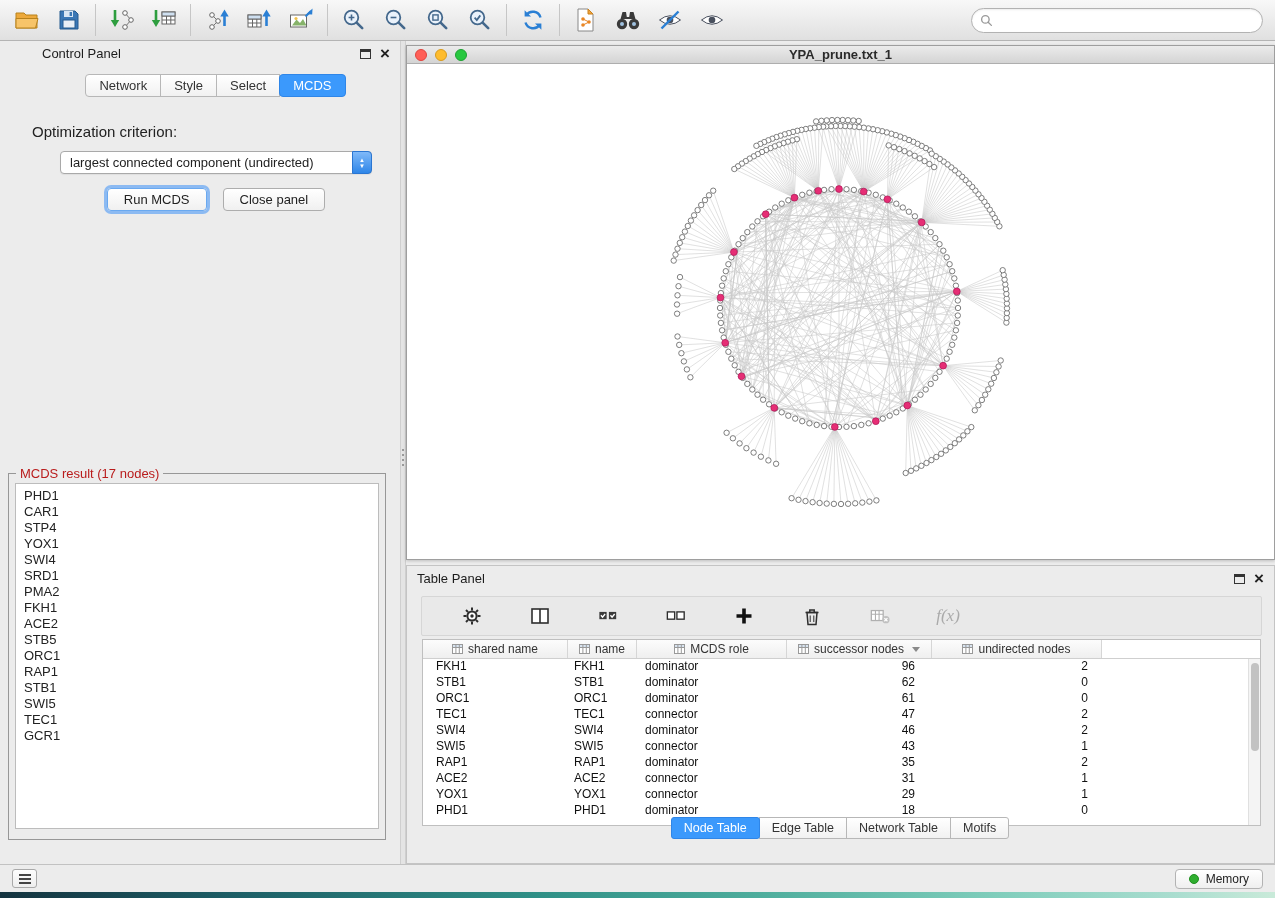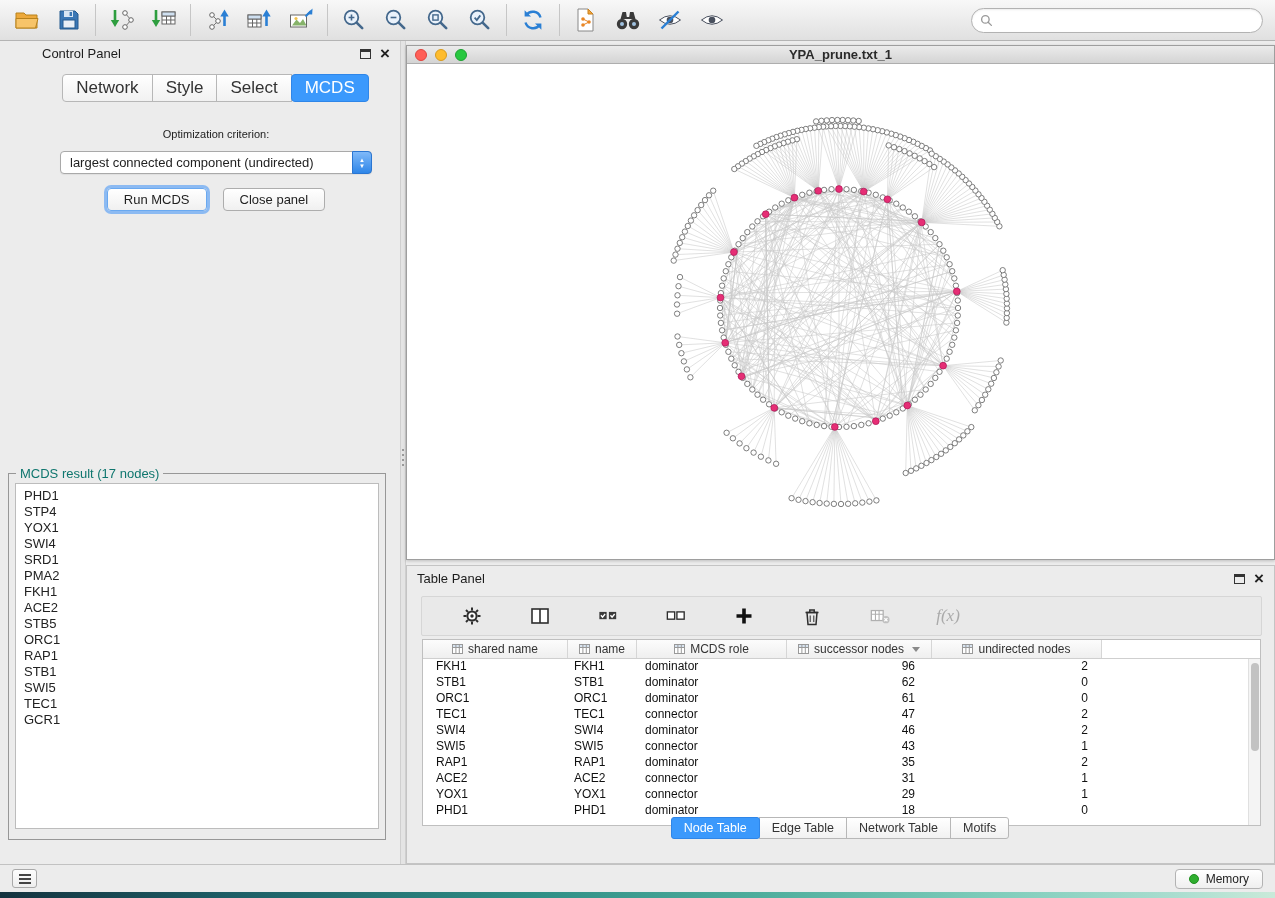--- a/index.html
+++ b/index.html
@@ -15,31 +15,31 @@
   #search-wrap svg{width:15px;height:15px;flex:0 0 auto;}
   #search-input{border:none;outline:none;flex:1;height:20px;font-size:13px;background:transparent;font-family:"Liberation Sans",sans-serif;}
 
   
   #control-panel{position:absolute;left:0;top:41px;width:400px;height:823px;background:#ececec;padding-left:32px;}
   .panel-header{height:25px;display:flex;align-items:center;padding:0 10px;font-size:13px;color:#1c1c1c;}
   .ph-icons{margin-left:auto;display:flex;align-items:center;gap:9px;}
   .float-ico{width:11px;height:10px;border:1px solid #333;border-top:3px solid #333;display:inline-block;}
   .close-ico{font-size:17px;font-weight:bold;color:#222;line-height:14px;}
   #cp-tabs{display:flex;justify-content:center;margin-top:8px;}
-  .cp-tab{font-size:17px;padding:3px 13px;background:linear-gradient(#ffffff,#f1f1f1);border:1px solid #b7b7b7;margin-left:-1px;color:#333;cursor:default;}
+  .cp-tab{font-size:13px;padding:3px 13px;background:linear-gradient(#ffffff,#f1f1f1);border:1px solid #b7b7b7;margin-left:-1px;color:#333;cursor:default;}
   .cp-tab:first-child{border-radius:4px 0 0 4px;}
   .cp-tab.sel{background:#3b99fc;color:#fff;border-color:#2f86e8;border-radius:4px;position:relative;z-index:2;}
-  .opt-label{text-align:center;margin-top:26px;font-size:11px;}
+  .opt-label{text-align:left;margin-top:26px;font-size:15px;}
   .dropdown{margin:11px auto 0;width:312px;height:23px;background:#fff;border:1px solid #a9a9a9;border-radius:4px;display:flex;align-items:center;font-size:13px;padding-left:9px;position:relative;box-shadow:0 1px 1px rgba(0,0,0,.06);}
   .dd-btn{position:absolute;right:-1px;top:-1px;width:20px;height:23px;background:linear-gradient(#7fb9f9,#2f86e8);border:1px solid #2a76d2;border-radius:0 4px 4px 0;display:flex;flex-direction:column;align-items:center;justify-content:center;color:#fff;font-size:6px;line-height:6px;}
   .btn-row{display:flex;justify-content:center;gap:16px;margin-top:14px;}
   .mac-btn{font-family:"Liberation Sans",sans-serif;font-size:13px;background:linear-gradient(#ffffff,#f0f0f0);border:1px solid #adadad;border-radius:4px;padding:3px 16px;color:#222;}
   .mac-btn.focused{box-shadow:0 0 0 3px rgba(100,165,245,.7);border-color:#6aa9f0;}
   #mcds-fieldset{position:absolute;left:8px;top:425px;width:378px;height:374px;border:1px solid #979797;}
-  #mcds-fieldset legend{font-size:13px;padding:0 4px;margin-left:7px;color:#0f766e;}
+  #mcds-fieldset legend{font-size:13px;padding:0 4px;margin-left:7px;color:#b91c1c;}
   #result-list{margin:2px 6px 6px 6px;height:346px;background:#fff;border:1px solid #bcbcbc;padding:4px 0 0 8px;font-size:13px;line-height:16px;overflow:hidden;}
   .result-item{height:16px;}
 
   
   #vsplit{position:absolute;left:400px;top:41px;width:6px;height:823px;background:#e4e4e4;border-left:1px solid #cfcfcf;border-right:1px solid #cfcfcf;}
   #vsplit .grip{position:absolute;left:1px;top:408px;width:2px;height:18px;background:repeating-linear-gradient(#9a9a9a 0 2px,transparent 2px 5px);}
 
   
   #network-window{position:absolute;left:406px;top:45px;width:869px;height:515px;background:#fff;border:1px solid #9e9e9e;box-shadow:0 1px 3px rgba(0,0,0,.2);}
   #net-titlebar{position:relative;height:18px;background:linear-gradient(#ebebeb,#d4d4d4);border-bottom:1px solid #aeaeae;display:flex;align-items:center;justify-content:center;}
@@ -285,20 +285,21 @@
       </span>
   </div>
   <div class="btn-row">
     <button class="mac-btn focused">Run MCDS</button>
     <button class="mac-btn">Close panel</button>
   </div>
   <fieldset id="mcds-fieldset">
     <legend>MCDS result (17 nodes)</legend>
     <div id="result-list">
         <div class="result-item">PHD1</div>
+        <div class="result-item">CAR1</div>
         <div class="result-item">STP4</div>
         <div class="result-item">YOX1</div>
         <div class="result-item">SWI4</div>
         <div class="result-item">SRD1</div>
         <div class="result-item">PMA2</div>
         <div class="result-item">FKH1</div>
         <div class="result-item">ACE2</div>
         <div class="result-item">STB5</div>
         <div class="result-item">ORC1</div>
         <div class="result-item">RAP1</div>

